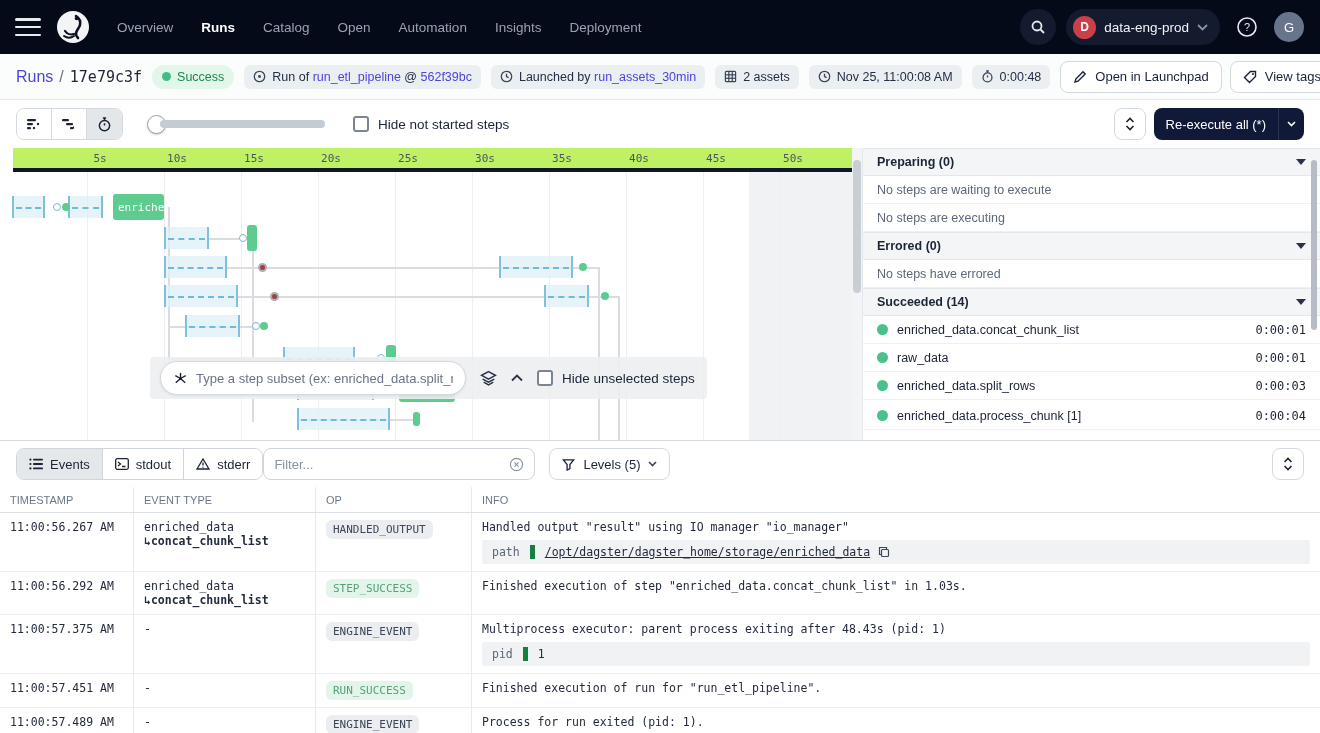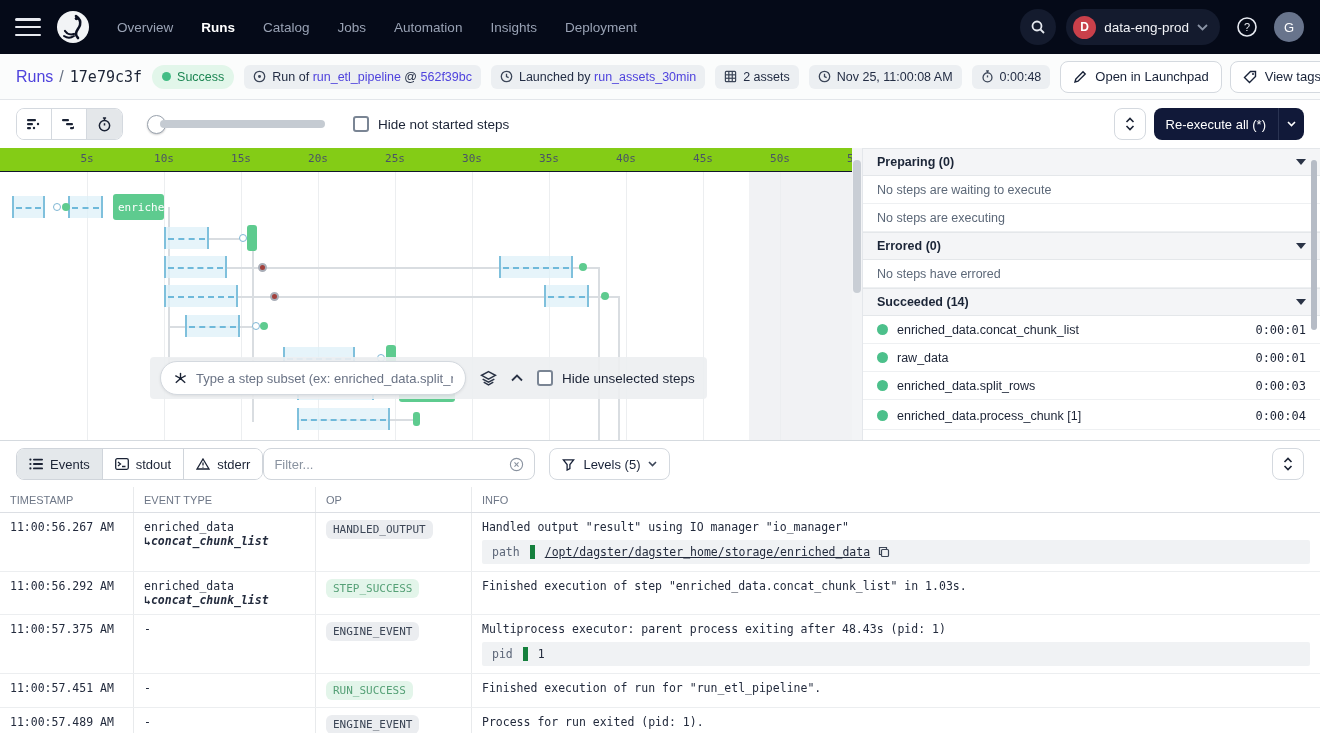--- a/index.html
+++ b/index.html
@@ -70,22 +70,22 @@
   .btn-dark { height:32px; background:#111939; color:#fff; border-radius:8px; display:inline-flex;
     align-items:center; font-size:13px; cursor:pointer; overflow:hidden; }
   .btn-dark .lbl { padding:0 12px; }
   .btn-dark .caret { width:26px; align-self:stretch; display:flex; align-items:center;
     justify-content:center; border-left:1px solid #2a3352; }
 
   
   .gantt-wrap { position:absolute; left:0; top:148px; width:1320px; height:293px;
     border-bottom:1px solid #d5dadf; display:flex; }
   .gantt-pane { width:862px; height:100%; position:relative; overflow:hidden; }
-  .gaxis { position:absolute; left:0; top:0; width:862px; height:24px; background:#84cc16;
-    border-bottom:1px solid #0f172a; }
+  .gaxis { position:absolute; left:13px; top:0; width:862px; height:24px; background:#bef264;
+    border-bottom:4px solid #0f172a; }
   .gaxis .tick { position:absolute; top:4px; transform:translateX(-50%); font-size:11px;
     color:#4a5367; font-family:"DejaVu Sans Mono",monospace; }
   .gcanvas { position:absolute; left:0; top:24px; width:862px; height:269px; background:#fff; }
   .gridline { position:absolute; top:0; bottom:0; width:1px; background:#eceef0; }
   .beyond { position:absolute; top:0; bottom:0; background:#f1f2f4; }
   .gline { position:absolute; background:#d9dde1; }
   .gwait { position:absolute; height:22px; background:rgba(222,240,248,.75);
     border-left:2px solid #7fc0dc; border-right:2px solid #7fc0dc; }
   .gwait::after { content:""; position:absolute; left:2px; right:2px; top:50%;
     border-top:2px dashed #6fb9da; }
@@ -145,21 +145,21 @@
   
   .etable { position:absolute; left:0; top:487px; width:1320px; bottom:0; overflow:hidden;
     font-family:"DejaVu Sans Mono","Liberation Mono",monospace; font-size:11.5px; color:#232b3d; }
   .erow { display:grid; grid-template-columns:134px 182px 156px 1fr; }
   .ecell { border-right:1px solid #e8eaec; padding:7px 10px; }
   .erow > .ecell:last-child { border-right:none; }
   .ehead { font-family:"Liberation Sans",sans-serif; font-size:11px; color:#6e7787;
     border-bottom:1px solid #dcdfe4; }
   .ehead .ecell { padding:7px 10px 6px; }
   .edata { border-bottom:1px solid #eceef0; }
-  .opline2 { font-weight:bold;font-style:italic; }
+  .opline2 { font-weight:bold; }
   .badge { display:inline-block; padding:3px 7px; border-radius:6px; background:#ebedf0;
     color:#3c4656; font-size:11px; }
   .badge.green { background:#e3f5ea; color:#55a076; }
   .meta { margin-top:6px; background:#f0f2f4; display:flex; align-items:center; height:24px;
     border-radius:2px; }
   .meta .k { color:#5c6678; padding:0 10px; border-right:5px solid #15803d; }
   .meta .v { padding:0 10px; display:flex; align-items:center; gap:8px; }
   .meta a { color:#232b3d; text-decoration:underline; cursor:pointer; }
   .copy { color:#3c4656; cursor:pointer; display:flex; }
 
@@ -178,21 +178,21 @@
     <circle cx="18" cy="18" r="16" fill="#f2f4f6"></circle>
     <path d="M21 7c3 2 5 5 4 9s-4 5-4 9c0 2 1 3 2 4" fill="none" stroke="#0b1022" stroke-width="2.6" stroke-linecap="round"></path>
     <path d="M10 22c2 3 6 4 9 3" fill="none" stroke="#0b1022" stroke-width="2.2" stroke-linecap="round"></path>
     <path d="M9 27c3 2 7 2 10 0" fill="none" stroke="#0b1022" stroke-width="2" stroke-linecap="round"></path>
     <circle cx="21.5" cy="9.5" r="1.8" fill="#0b1022"></circle>
   </svg>
   <div class="navitems">
     <span>Overview</span>
     <span class="active">Runs</span>
     <span>Catalog</span>
-    <span>Jobs</span>
+    <span>Open</span>
     <span>Automation</span>
     <span>Insights</span>
     <span>Deployment</span>
   </div>
   <div class="topnav-right">
     <div class="iconbtn-dark">
       <svg width="16" height="16" viewBox="0 0 16 16" fill="none" stroke="currentColor" stroke-width="1.8">
           <circle cx="7" cy="7" r="4.5"></circle>
           <line x1="10.5" y1="10.5" x2="14" y2="14"></line>
         </svg>

